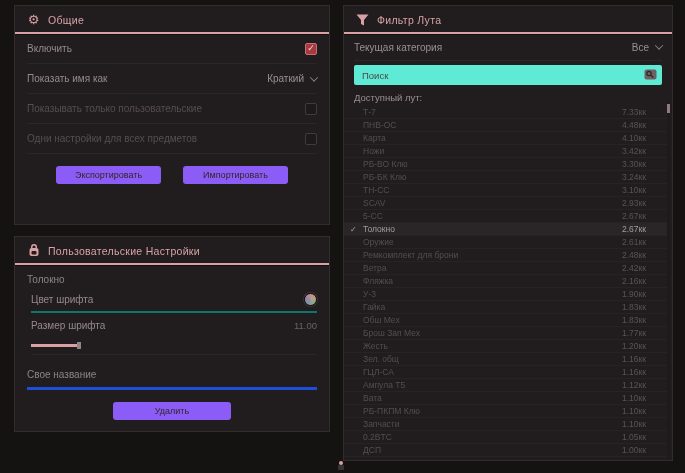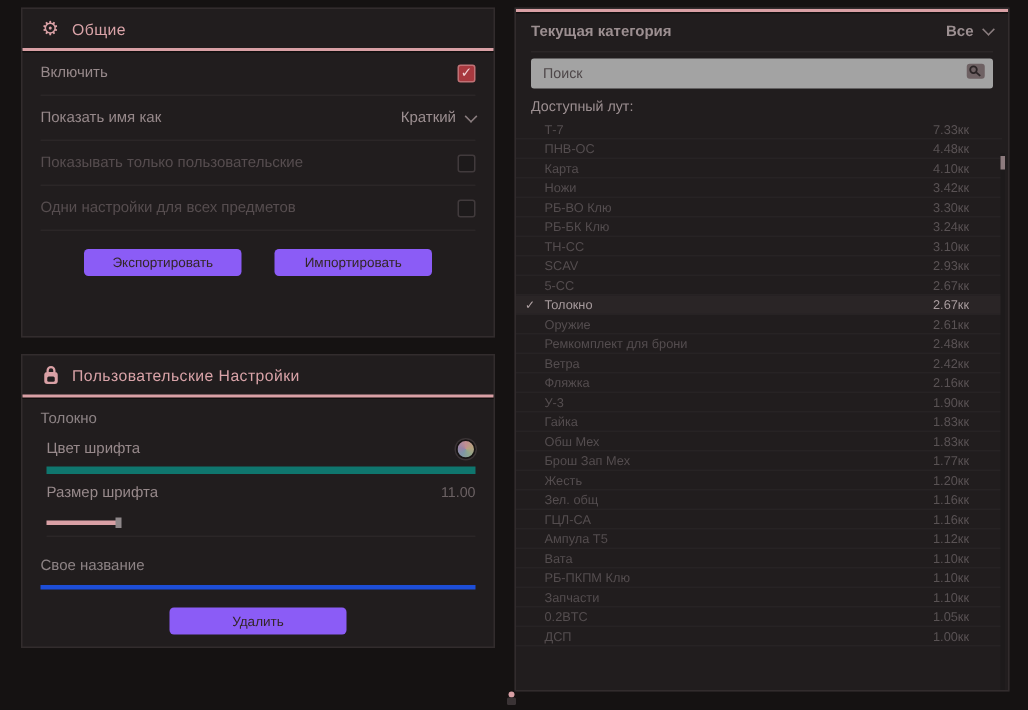--- a/index.html
+++ b/index.html
@@ -28,38 +28,38 @@
   .dropdown .val{color:#9c8f91;font-size:10px;}
   .chevron{width:5px;height:5px;border-right:1.4px solid #8a7d7f;border-bottom:1.4px solid #8a7d7f;
     transform:rotate(45deg) translate(-1px,-1px);}
   .btn-row{display:flex;justify-content:center;gap:22px;margin-top:12px;}
   .btn{background:#8b5cf6;color:#332628;border:none;border-radius:3px;
     font-size:9px;font-family:inherit;padding:4px 0;width:105px;cursor:pointer;}
 
   
   .section-label{color:#8d8385;font-size:10px;margin:9px 12px 2px 12px;}
   .sub{margin:0 12px 0 16px;}
-  .srow{display:flex;align-items:center;justify-content:space-between;height:24px;border-bottom:5px solid #0f766e;}
+  .srow{display:flex;align-items:center;justify-content:space-between;height:24px;border-bottom:2px solid #0f766e;}
   .srow .lbl{color:#97898b;font-size:10px;}
   .srow .val{color:#6b6163;font-size:9.5px;}
   .color-wheel{width:11px;height:11px;border-radius:50%;
     background:conic-gradient(#c28e92,#b7a27f,#8fa68c,#7e95a8,#9a84a6,#c28e92);
     border:1px solid #171414;box-shadow:0 0 0 1px #3a3335;}
   .slider{position:relative;height:9px;margin:4px 0 2px 0;}
   .slider .fill{position:absolute;left:0;top:3px;width:48px;height:3px;background:#d9a0a5;}
   .slider .knob{position:absolute;left:46px;top:1px;width:4px;height:7px;background:#8e8789;}
   .sep{height:1px;background:#2b2627;margin:4px 0 0 0;}
   .input-row{height:26px;display:flex;align-items:center;border-bottom:3px solid #1d4ed8;margin:6px 12px 0 12px;}
   .input-row .ph{color:#8d8385;font-size:10px;}
 
   
-  .frow{display:flex;align-items:center;justify-content:space-between;margin:0 10px;height:26px;border-bottom:1px solid #2b2627;font-weight:bold;}
+  .frow{display:flex;align-items:center;justify-content:space-between;margin:0 10px;height:26px;border-bottom:1px solid #2b2627;}
   .frow .lbl{color:#9c8f91;font-size:10px;}
   .search-box{display:flex;align-items:center;justify-content:space-between;
-    margin:4px 10px 0 10px;height:20px;background:#a3a3a3;border-radius:2px;padding:0 5px 0 8px;}
+    margin:4px 10px 0 10px;height:20px;background:#5eead4;border-radius:2px;padding:0 5px 0 8px;}
   .search-box .ph{color:#4e4749;font-size:9.5px;}
   .list-label{color:#9c8f91;font-size:9.5px;margin:7px 10px 3px 10px;}
   .loot-list{position:relative;margin:0 4px 0 0;}
   .loot-row{position:relative;display:flex;align-items:center;justify-content:space-between;
     height:13px;box-sizing:border-box;border-bottom:1px solid #272324;padding:0 22px 0 19px;}
   .loot-row .ln{color:#544d4f;font-size:8.5px;}
   .loot-row .lv{color:#595254;font-size:8.5px;}
   .loot-row .check{position:absolute;left:6px;top:0;color:#b0a2a4;font-size:8px;line-height:13px;
     font-family:"DejaVu Sans",sans-serif;}
   .loot-row.selected{background:#2a2526;}
@@ -142,20 +142,28 @@
     <div class="input-row">
       <span class="ph">Свое название</span>
     </div>
 
     <div class="btn-row">
       <button class="btn" style="width:118px;">Удалить</button>
     </div>
   </div>
 
   <div class="panel" id="panel-filter">
+    <div class="panel-header">
+      <span class="hicon">
+        <svg width="13" height="12" viewBox="0 0 13 12">
+            <path d="M0.5 0.5 h12 L8 6 v5.5 L5 10 V6 Z" fill="#d9a0a5"></path>
+          </svg>
+      </span>
+      <span class="panel-title">Фильтр Лута</span>
+    </div>
     <div class="accent-line"></div>
 
     <div class="frow">
       <span class="lbl">Текущая категория</span>
       <span class="dropdown">
         <span class="val">Все</span>
         <span class="chevron"></span>
       </span>
     </div>
 

